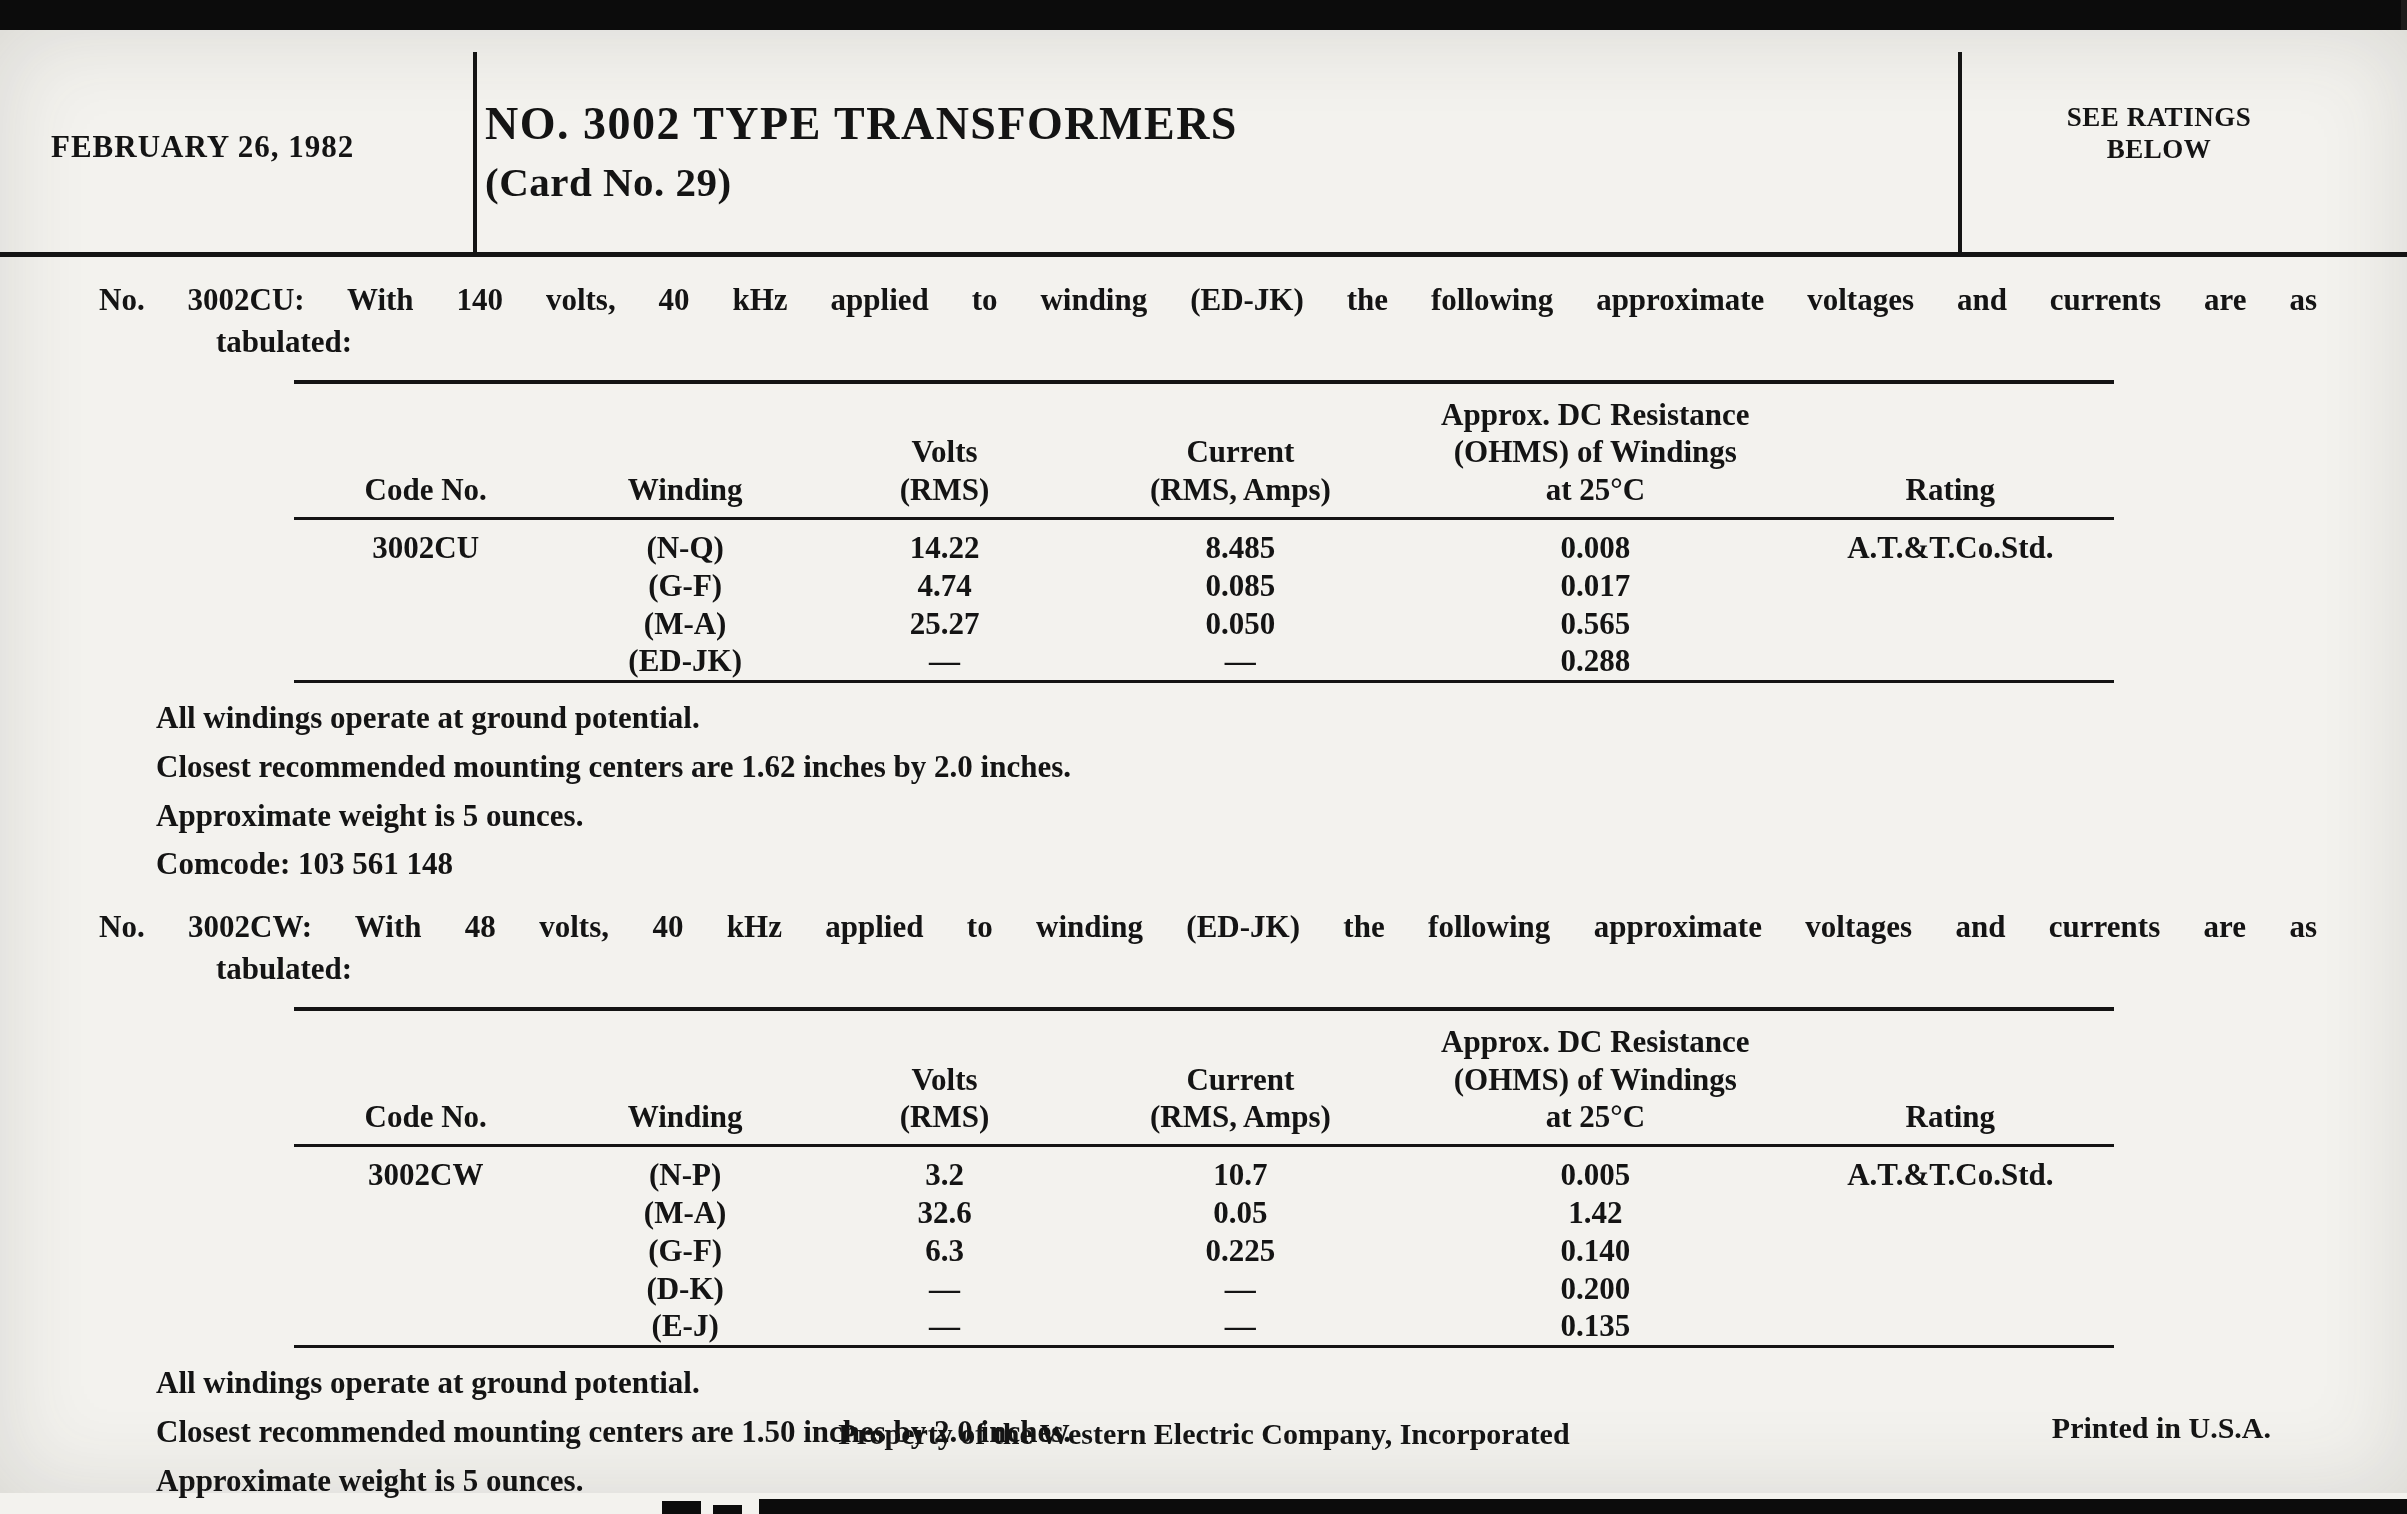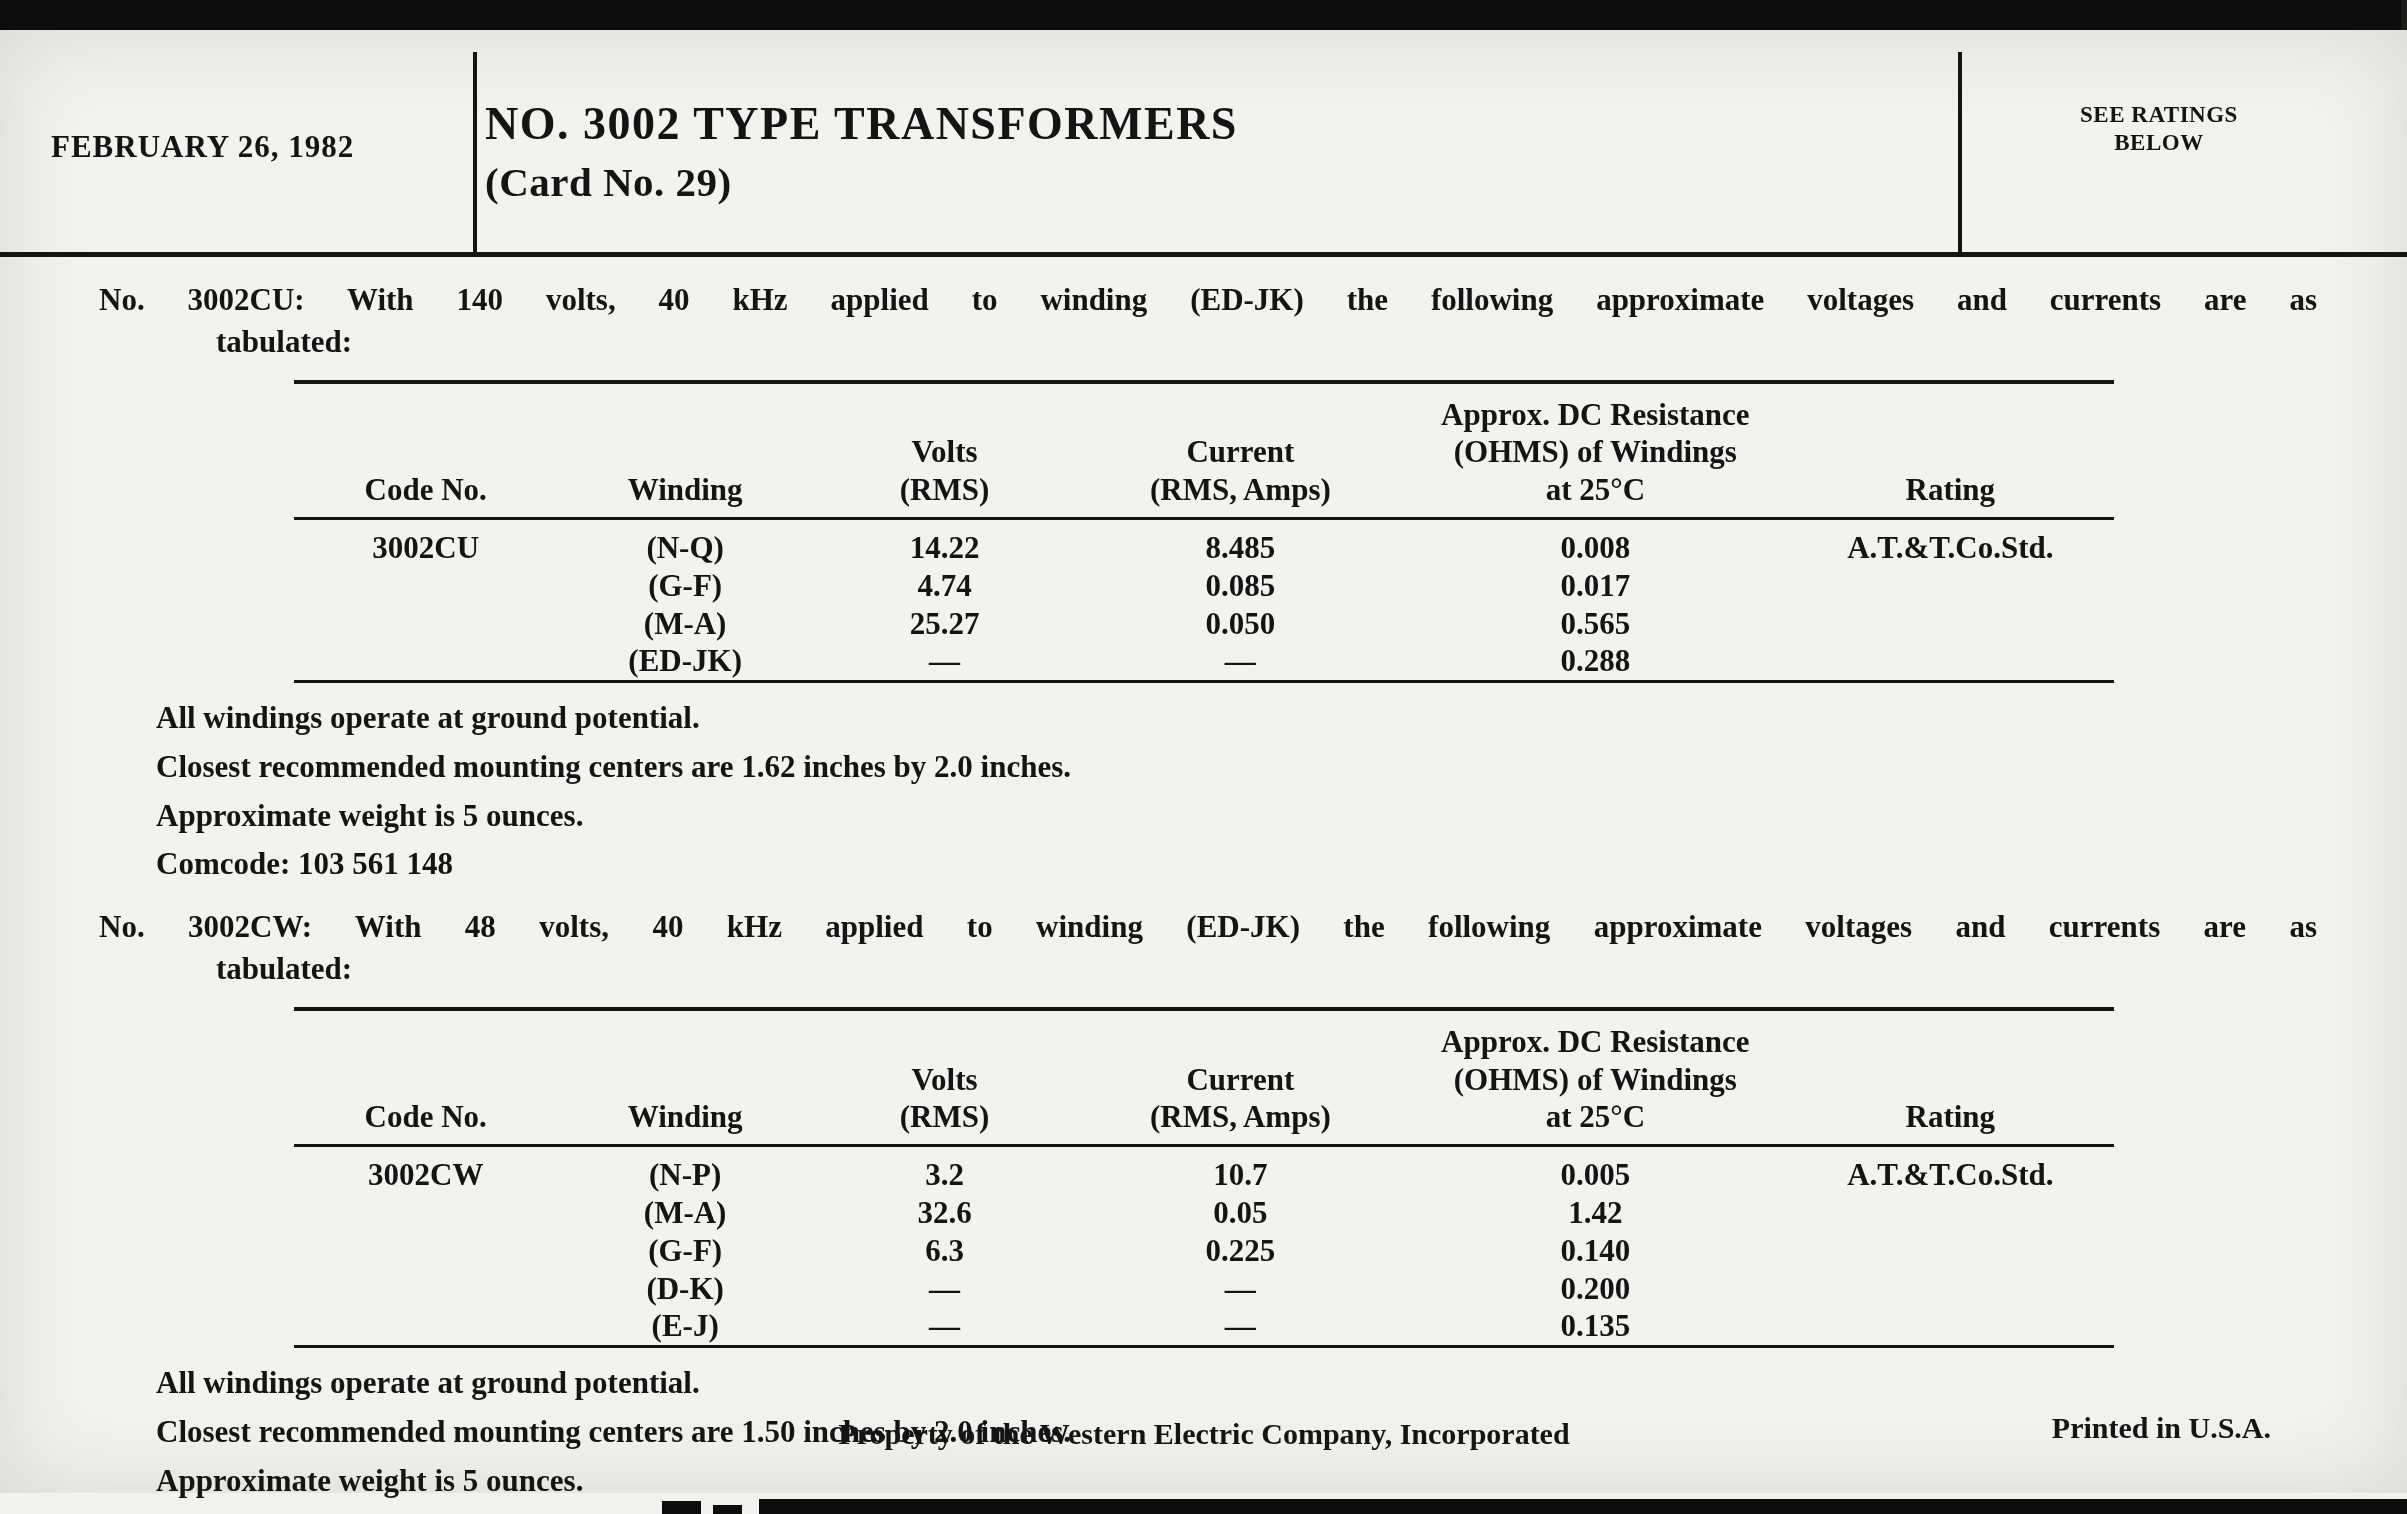--- a/index.html
+++ b/index.html
@@ -27,21 +27,21 @@
 
   
   .doc-header { position:relative; height:227px; border-bottom:5px solid var(--ink,#141414); }
   .header-date { position:absolute; left:51px; top:99px; font-size:31px; letter-spacing:1px; white-space:nowrap; }
   .vline { position:absolute; top:22px; bottom:0; width:4px; background:var(--ink,#141414); }
   .vline-left { left:473px; }
   .vline-right { right:446px; }
   .header-center { position:absolute; left:485px; right:457px; top:67px; text-align:left; }
   .doc-title { font-size:46px; letter-spacing:1.5px; }
   .doc-subtitle { font-size:41px; margin-top:8px; letter-spacing:0.5px; }
-  .header-right { position:absolute; right:57px; top:71px; width:384px; text-align:center; font-size:23px; line-height:1.2; letter-spacing:0.5px; }
+  .header-right { position:absolute; right:57px; top:71px; width:384px; text-align:center; font-size:27px; line-height:1.2; letter-spacing:0.5px; }
 
   
   .doc-section { margin-top:22px; }
   .intro { font-size:31px; margin:24px 91px 0 99px; line-height:1.25; }
   .intro-line1 { display:block; text-align:justify; text-align-last:justify; }
   .intro-line2 { display:block; padding-left:117px; margin-top:3px; }
 
   .dtable { border-collapse:collapse; width:75.6%; margin:18px 0 0 12.2%;
             border-top:4px solid var(--ink,#141414); border-bottom:3px solid var(--ink,#141414); }
   .dtable th, .dtable td { font-size:31px; text-align:center; line-height:1.22; padding:0 4px; }

